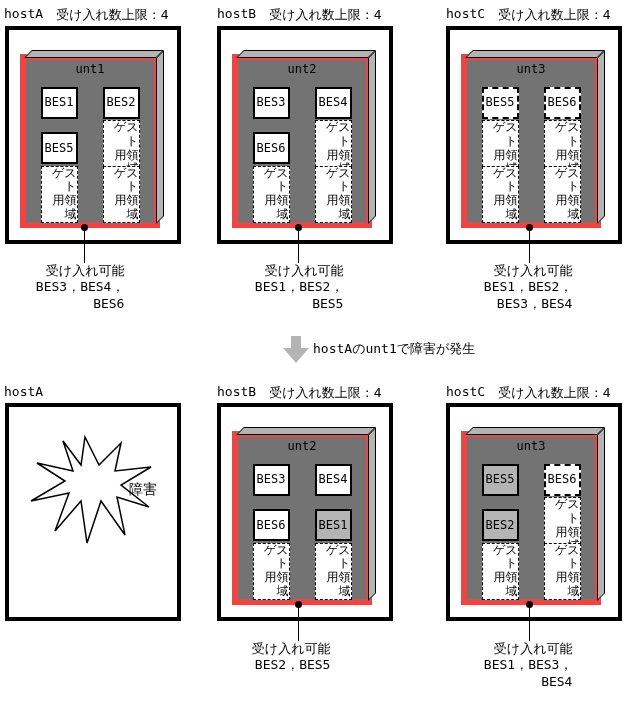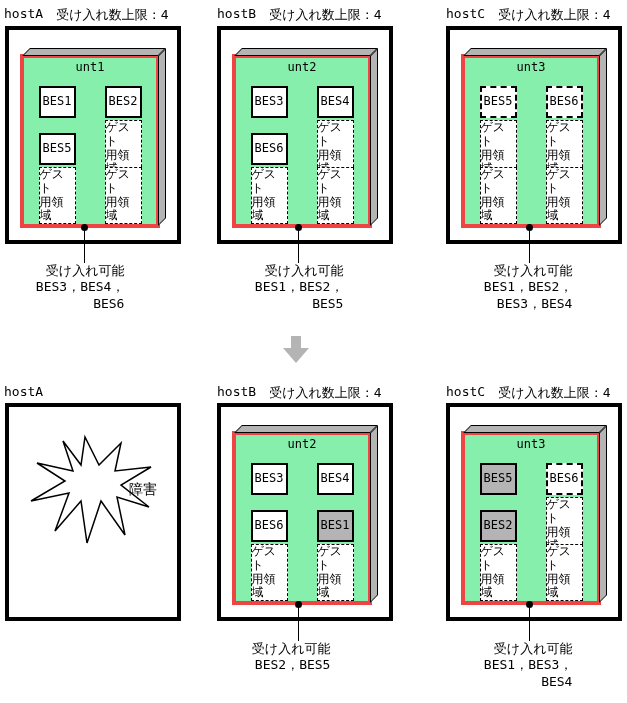--- a/index.html
+++ b/index.html
@@ -5,41 +5,41 @@
   * { box-sizing: border-box; margin: 0; padding: 0; }
   body { background: #fff; }
   .canvas {
     position: relative; width: 627px; height: 703px; background: #fff;
     font-family: "DejaVu Sans Mono", "Liberation Mono", monospace; color: #000;
     overflow: hidden;
     padding-left: 24px;
   }
   .host-label { position: absolute; font-size: 13px; white-space: nowrap; display: flex; gap: 13px; }
   .host-box { position: absolute; width: 176px; height: 218px; border: 4px solid #000; background: #fff; }
-  .unit { position: absolute; left: 11px; top: 24px; width: 140px; height: 174px; border: 4px solid #ef4444; background: #86efac; }
+  .unit { position: absolute; left: 11px; top: 24px; width: 140px; height: 174px; border: 6px solid #ef4444; background: #737373; }
   .slab-top {
     position: absolute; left: -2px; top: -10px; width: calc(100% + 4px); height: 8px;
     background: #b4b4b4; border: 1px solid #000;
     transform: skewX(-45deg); transform-origin: 0 100%;
   }
   .slab-right {
     position: absolute; right: -10px; top: -2px; width: 8px; height: calc(100% + 4px);
     background: #b4b4b4; border: 1px solid #000;
     transform: skewY(-45deg); transform-origin: 0 0;
   }
   .unit-name { position: absolute; left: 0; right: 0; top: 2px; text-align: center; font-size: 12px; }
   .unit-grid {
     position: absolute; left: 8px; right: 8px; top: 20px; bottom: 5px;
     display: grid; grid-template-columns: 50px 50px; grid-template-rows: repeat(3, 1fr);
     justify-content: space-between; justify-items: center; align-items: center;
   }
   .cell {
     width: 37px; min-height: 32px; border: 2px solid #000; background: #fff;
     display: flex; align-items: center; justify-content: center;
-    text-align: left; font-size: 12px; line-height: 1.15; white-space: pre-line;
+    text-align: right; font-size: 12px; line-height: 1.15; white-space: pre-line;
   }
   .cell.dashed { border: 2px dashed #000; }
   .cell.guest  { border: 1.5px dashed #000; min-height: 38px; }
   .cell.gray   { background: #b4b4b4; }
   .connector { position: absolute; width: 1px; background: #000; z-index: 3; }
   .connector .dot { position: absolute; left: -3px; top: -3px; width: 7px; height: 7px; border-radius: 50%; background: #000; }
   .caption { position: absolute; font-size: 13px; line-height: 1.25; white-space: pre; text-align: right; }
   .transition-label { position: absolute; font-size: 13px; white-space: nowrap; }
   .arrow { position: absolute; }
   .burst { position: absolute; left: 16px; top: 24px; }
@@ -134,20 +134,21 @@
   <div class="connector" style="left:529px;top:227px;height:36px">
       <span class="dot"></span>
     </div>
   <div class="caption" style="left:476px;top:263px">受け入れ可能
  BES1，BES2，
  BES3，BES4</div>
 
   <svg class="arrow" style="left:283px;top:336px" width="26" height="27" viewBox="0 0 26 27">
     <polygon points="8,0 18,0 18,12 26,12 13,27 0,12 8,12" fill="#b4b4b4"></polygon>
   </svg>
+  <div class="transition-label" style="left:313px;top:340px">hostAのunt1で障害が発生</div>
 
   <div class="host-label" style="left:4px;top:384px">
     <span>hostA</span>
   </div>
   <div class="host-box" style="left:5px;top:403px">
     <svg class="burst" width="132" height="118" viewBox="0 0 132 118">
       <polygon points="60,6 74,34 96,12 90,40 126,36 96,54 124,76 92,66 100,104 76,70 62,112 56,70 30,100 44,62 6,70 40,50 12,32 48,40 38,10 56,34" fill="#ffffff" stroke="#000000" stroke-width="1.5" stroke-linejoin="miter"></polygon>
     </svg>
     <div class="burst-label">障害</div>
   </div>

